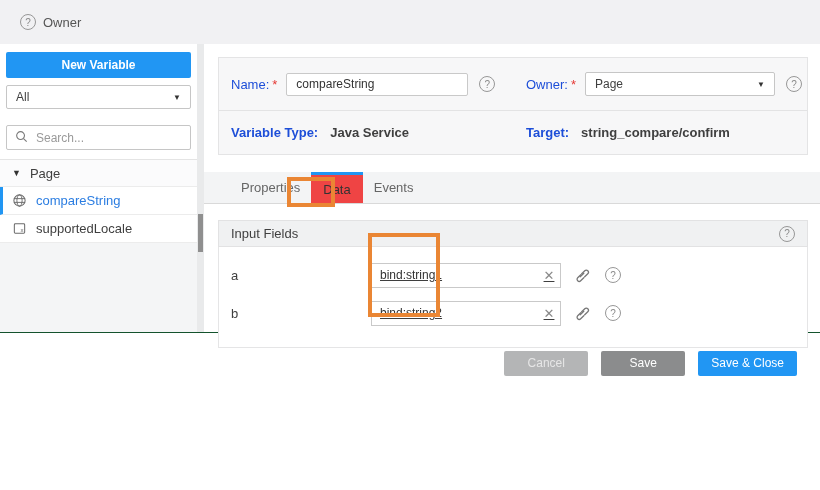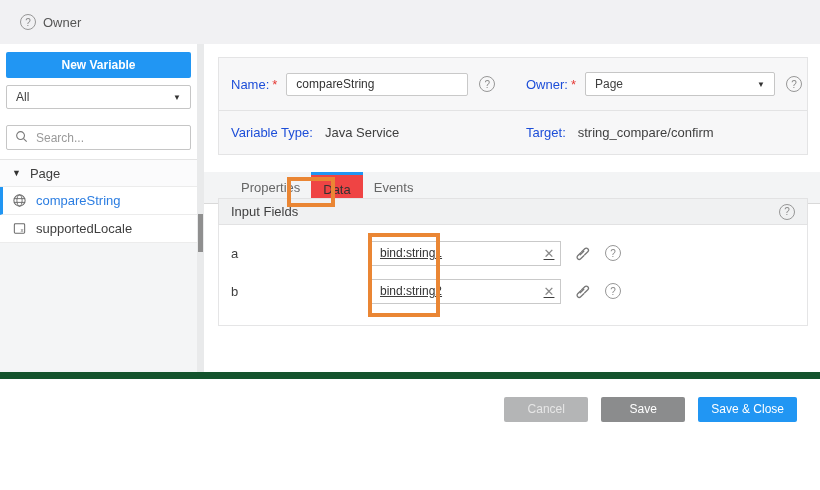--- a/index.html
+++ b/index.html
@@ -10,21 +10,21 @@
   .header { height:44px; background:#f1f1f3; display:flex; align-items:center;
             justify-content:space-between; padding:0 24px 0 20px; }
   .header-title { font-size:15px; color:#3c3c3c; }
   .help-area { display:flex; align-items:center; gap:7px; font-size:13px; color:#555; cursor:pointer; }
 
   .qmark { width:16px; height:16px; border:1px solid #979797; border-radius:50%;
            display:inline-flex; align-items:center; justify-content:center;
            font-size:10px; color:#8a8a8a; flex:none; background:transparent; }
 
   
-  .content { display:flex; height:335px; border-bottom:7px solid #14532d; }
+  .content { display:flex; height:289px; border-bottom:1px solid #14532d; }
 
   
   .sidebar { width:197px; background:#f4f5f6; display:flex; flex-direction:column; }
   .sidebar-top { background:#fff; padding:8px 6px 9px; }
   .btn-new { display:block; width:100%; height:26px; background:#2196f3; color:#fff;
              border:none; border-radius:2px; font-size:12px; font-weight:bold; cursor:pointer;
              font-family:"Liberation Sans", sans-serif; }
   .select-box { margin-top:7px; height:24px; border:1px solid #c6c6c6; border-radius:2px;
                 background:#fff; display:flex; align-items:center; padding:0 9px;
                 font-size:12px; color:#3f3f3f; cursor:pointer; }
@@ -48,40 +48,40 @@
   
   .vtrack { width:7px; background:#e9eaeb; position:relative; flex:none; }
   .vthumb { position:absolute; left:1px; top:170px; width:5px; height:38px; background:#8f8f8f; }
 
   
   .main { flex:1; position:relative; background:#fff; }
 
   .form-panel { position:absolute; left:14px; top:13px; width:590px; height:98px;
                 background:#f7f7f8; border:1px solid #e4e4e5; }
   .fp-row { display:flex; align-items:center; height:52px; padding:0 12px; }
-  .fp-row2 { border-top:1px solid #e3e3e4; height:44px; }
+  .fp-row2 { border-top:1px solid #e3e3e4; height:44px;font-weight:bold; }
   .fp-col-l { display:flex; align-items:center; width:295px; flex:none; }
   .fp-col-r { display:flex; align-items:center; flex:1; }
   .fp-label { font-size:13px; color:#1d4ed8; }
   .req { color:#e53935; font-size:13px; margin-left:3px; }
   .fp-input { width:182px; height:23px; border:1px solid #c9c9c9; border-radius:2px;
               background:#fff; font-size:12px; color:#333; padding:0 9px; margin-left:9px; outline:none;
               font-family:"Liberation Sans", sans-serif; }
   .fp-select { width:190px; height:24px; margin-left:9px; margin-top:0; }
   .fp-help { margin-left:11px; }
   .fp-value { font-size:13px; color:#3f3f3f; margin-left:12px; }
 
   
   .tab-strip { position:absolute; left:0; right:0; top:128px; height:32px; background:#f3f4f5;
                border-bottom:1px solid #d9d9d9; display:flex; align-items:stretch; padding-left:26px; }
   .tab { display:flex; align-items:center; padding:0 11px; font-size:13px; color:#666; cursor:pointer; }
   .tab.active { background:#ef4444; border-top:3px solid #2196f3; color:#333; padding:0 12px; }
 
   
-  .if-panel { position:absolute; left:14px; top:154px; width:590px; }
+  .if-panel { position:absolute; left:14px; top:176px; width:590px; }
   .if-header { height:27px; background:#f0f1f2; border:1px solid #e2e2e3; display:flex;
                align-items:center; justify-content:space-between; padding:0 12px;
                font-size:13px; color:#3f3f3f; }
   .if-body { background:#fff; border:1px solid #e5e5e6; border-top:none; padding:9px 0 15px; }
   .if-row { display:flex; align-items:center; height:38px; padding-left:12px; }
   .if-label { width:140px; font-size:13px; color:#3f3f3f; flex:none; }
   .if-input-wrap { width:190px; height:25px; border:1px solid #c9c9c9; background:#fff;
                    display:flex; align-items:center; flex:none;text-decoration:underline; }
   .if-input-wrap input { border:none; outline:none; flex:1; min-width:0; padding:0 8px;
                          font-size:12px; color:#333; font-family:"Liberation Sans", sans-serif; }

